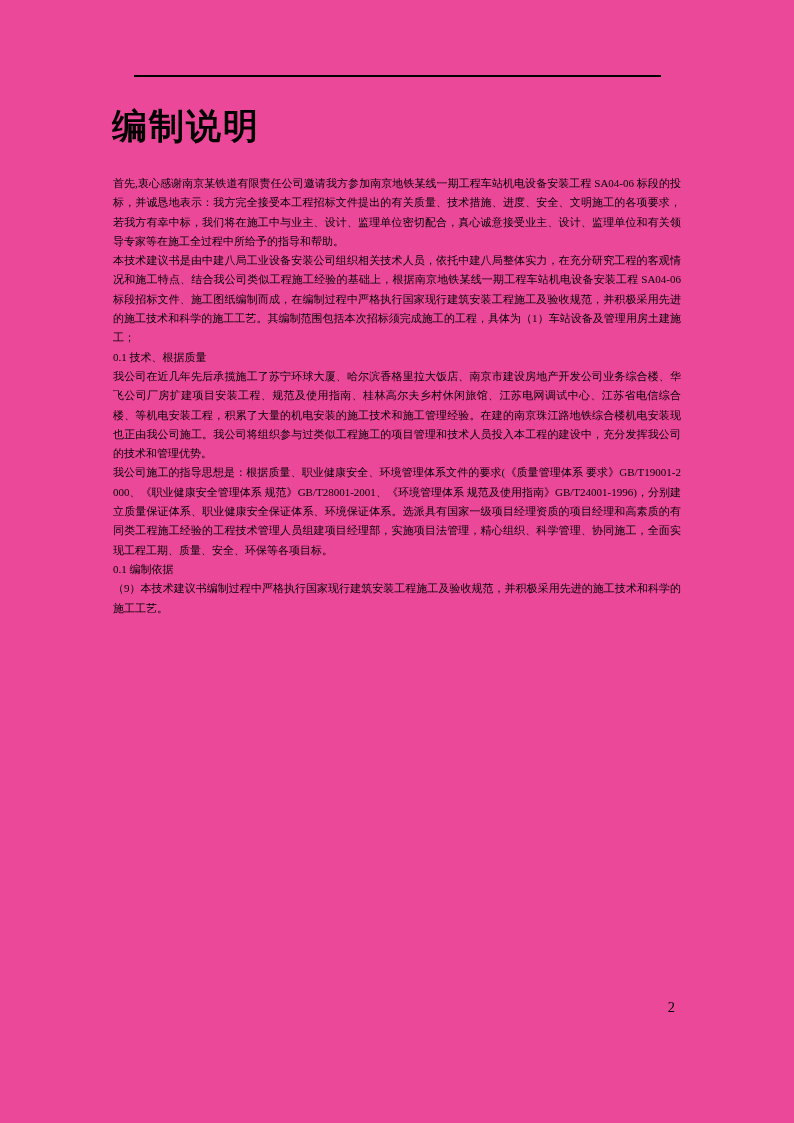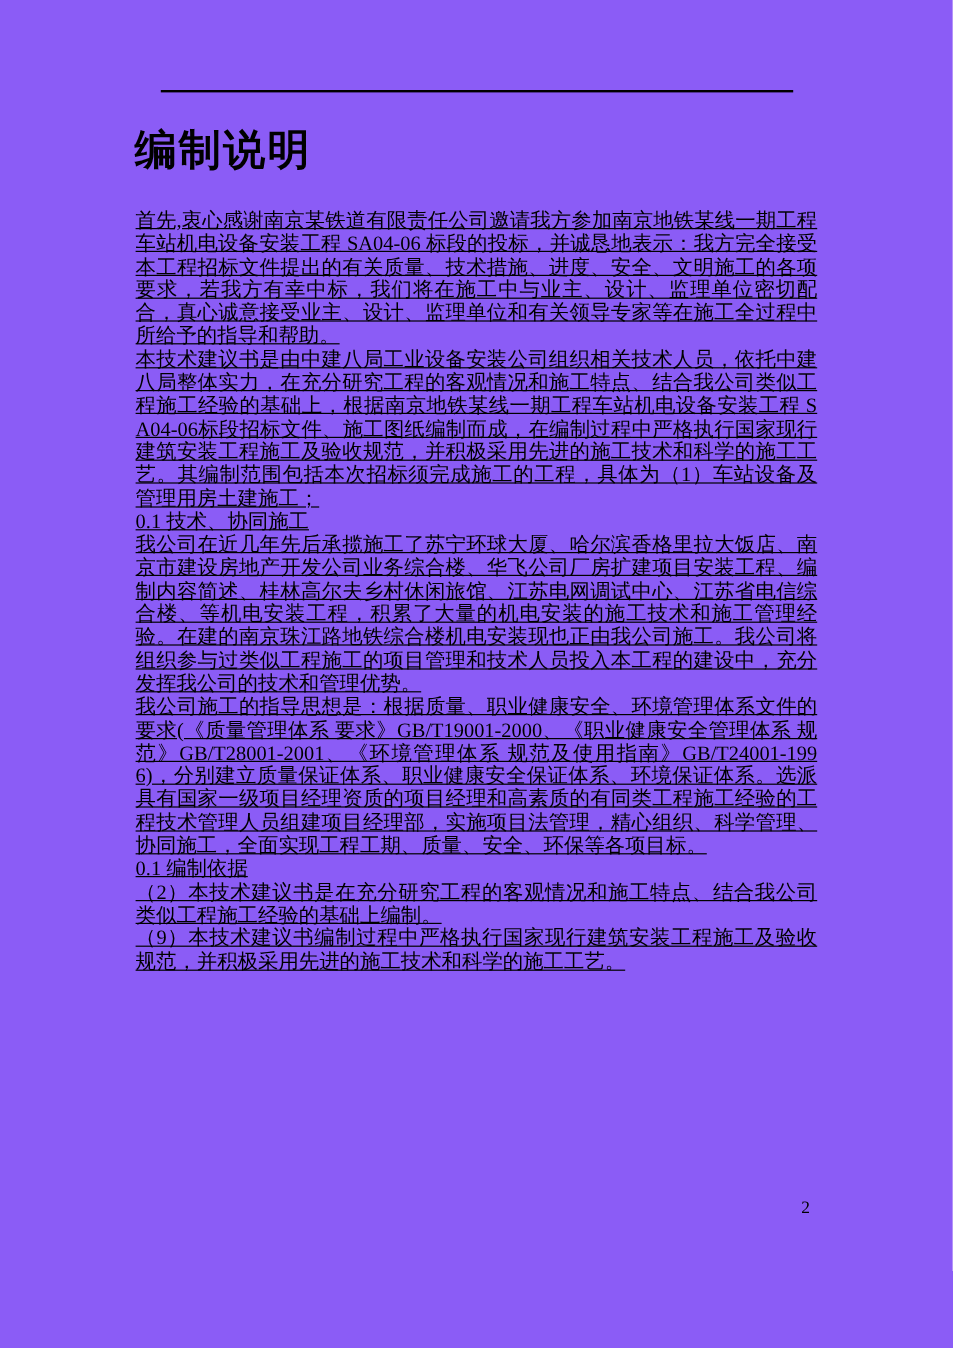--- a/index.html
+++ b/index.html
@@ -1,21 +1,21 @@
 <!DOCTYPE html>
 <html><head>
 <meta charset="utf-8">
 <style>
   * { margin: 0; padding: 0; box-sizing: border-box; }
   html, body { background: #ffffff; }
   .page {
     position: relative;
     width: 794px;
     height: 1123px;
-    background: #8b5cf6;
+    background: #ec4899;
     overflow: hidden;
     font-family: "Liberation Serif", "DejaVu Serif", serif;
     color: #000000;
   }
   .header-rule {
     position: absolute;
     top: 75px;
     left: 134px;
     width: 527px;
     height: 0;
@@ -33,27 +33,26 @@
     color: #000000;
     white-space: nowrap;
   }
   .doc-body {
     position: absolute;
     top: 174px;
     left: 113px;
     width: 568px;
   }
   .doc-body p {
-    font-size: 17px;
+    font-size: 11px;
     line-height: 19.3px;
     text-align: justify;
     text-justify: inter-ideograph;
     word-break: break-all;
     color: #000000;
-    text-decoration: underline;
   }
   .page-number {
     position: absolute;
     top: 999px;
     left: 113px;
     width: 568px;
     text-align: right;
     padding-right: 6px;
     font-size: 14.5px;
     color: #000000;
@@ -64,23 +63,22 @@
 
 <div class="page">
 
   <div class="header-rule"></div>
 
   <h1 class="doc-title">编制说明</h1>
 
   <div class="doc-body">
     <p>首先,衷心感谢南京某铁道有限责任公司邀请我方参加南京地铁某线一期工程车站机电设备安装工程 SA04-06 标段的投标，并诚恳地表示：我方完全接受本工程招标文件提出的有关质量、技术措施、进度、安全、文明施工的各项要求，若我方有幸中标，我们将在施工中与业主、设计、监理单位密切配合，真心诚意接受业主、设计、监理单位和有关领导专家等在施工全过程中所给予的指导和帮助。</p>
     <p>本技术建议书是由中建八局工业设备安装公司组织相关技术人员，依托中建八局整体实力，在充分研究工程的客观情况和施工特点、结合我公司类似工程施工经验的基础上，根据南京地铁某线一期工程车站机电设备安装工程 SA04-06标段招标文件、施工图纸编制而成，在编制过程中严格执行国家现行建筑安装工程施工及验收规范，并积极采用先进的施工技术和科学的施工工艺。其编制范围包括本次招标须完成施工的工程，具体为（1）车站设备及管理用房土建施工；</p>
-    <p>0.1 技术、协同施工</p>
-    <p>我公司在近几年先后承揽施工了苏宁环球大厦、哈尔滨香格里拉大饭店、南京市建设房地产开发公司业务综合楼、华飞公司厂房扩建项目安装工程、编制内容简述、桂林高尔夫乡村休闲旅馆、江苏电网调试中心、江苏省电信综合楼、等机电安装工程，积累了大量的机电安装的施工技术和施工管理经验。在建的南京珠江路地铁综合楼机电安装现也正由我公司施工。我公司将组织参与过类似工程施工的项目管理和技术人员投入本工程的建设中，充分发挥我公司的技术和管理优势。</p>
+    <p>0.1 技术、根据质量</p>
+    <p>我公司在近几年先后承揽施工了苏宁环球大厦、哈尔滨香格里拉大饭店、南京市建设房地产开发公司业务综合楼、华飞公司厂房扩建项目安装工程、规范及使用指南、桂林高尔夫乡村休闲旅馆、江苏电网调试中心、江苏省电信综合楼、等机电安装工程，积累了大量的机电安装的施工技术和施工管理经验。在建的南京珠江路地铁综合楼机电安装现也正由我公司施工。我公司将组织参与过类似工程施工的项目管理和技术人员投入本工程的建设中，充分发挥我公司的技术和管理优势。</p>
     <p>我公司施工的指导思想是：根据质量、职业健康安全、环境管理体系文件的要求(《质量管理体系 要求》GB/T19001-2000、《职业健康安全管理体系 规范》GB/T28001-2001、《环境管理体系 规范及使用指南》GB/T24001-1996)，分别建立质量保证体系、职业健康安全保证体系、环境保证体系。选派具有国家一级项目经理资质的项目经理和高素质的有同类工程施工经验的工程技术管理人员组建项目经理部，实施项目法管理，精心组织、科学管理、协同施工，全面实现工程工期、质量、安全、环保等各项目标。</p>
     <p>0.1 编制依据</p>
-    <p>（2）本技术建议书是在充分研究工程的客观情况和施工特点、结合我公司类似工程施工经验的基础上编制。</p>
     <p>（9）本技术建议书编制过程中严格执行国家现行建筑安装工程施工及验收规范，并积极采用先进的施工技术和科学的施工工艺。</p>
   </div>
 
   <div class="page-number">2</div>
 
 </div>
 
 </body></html>

